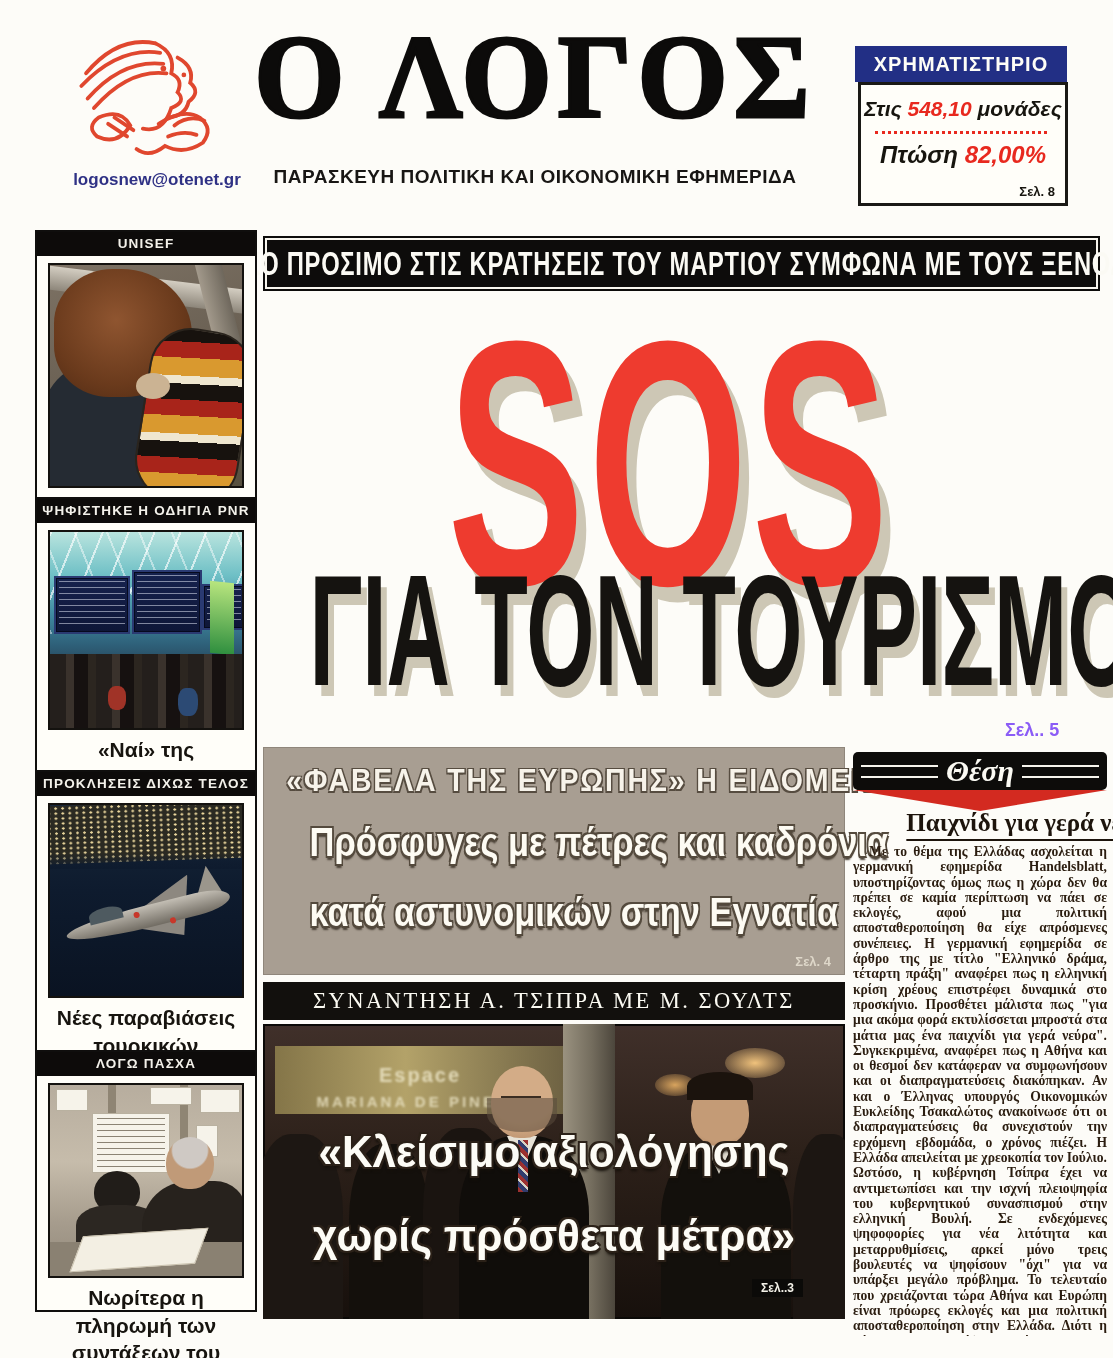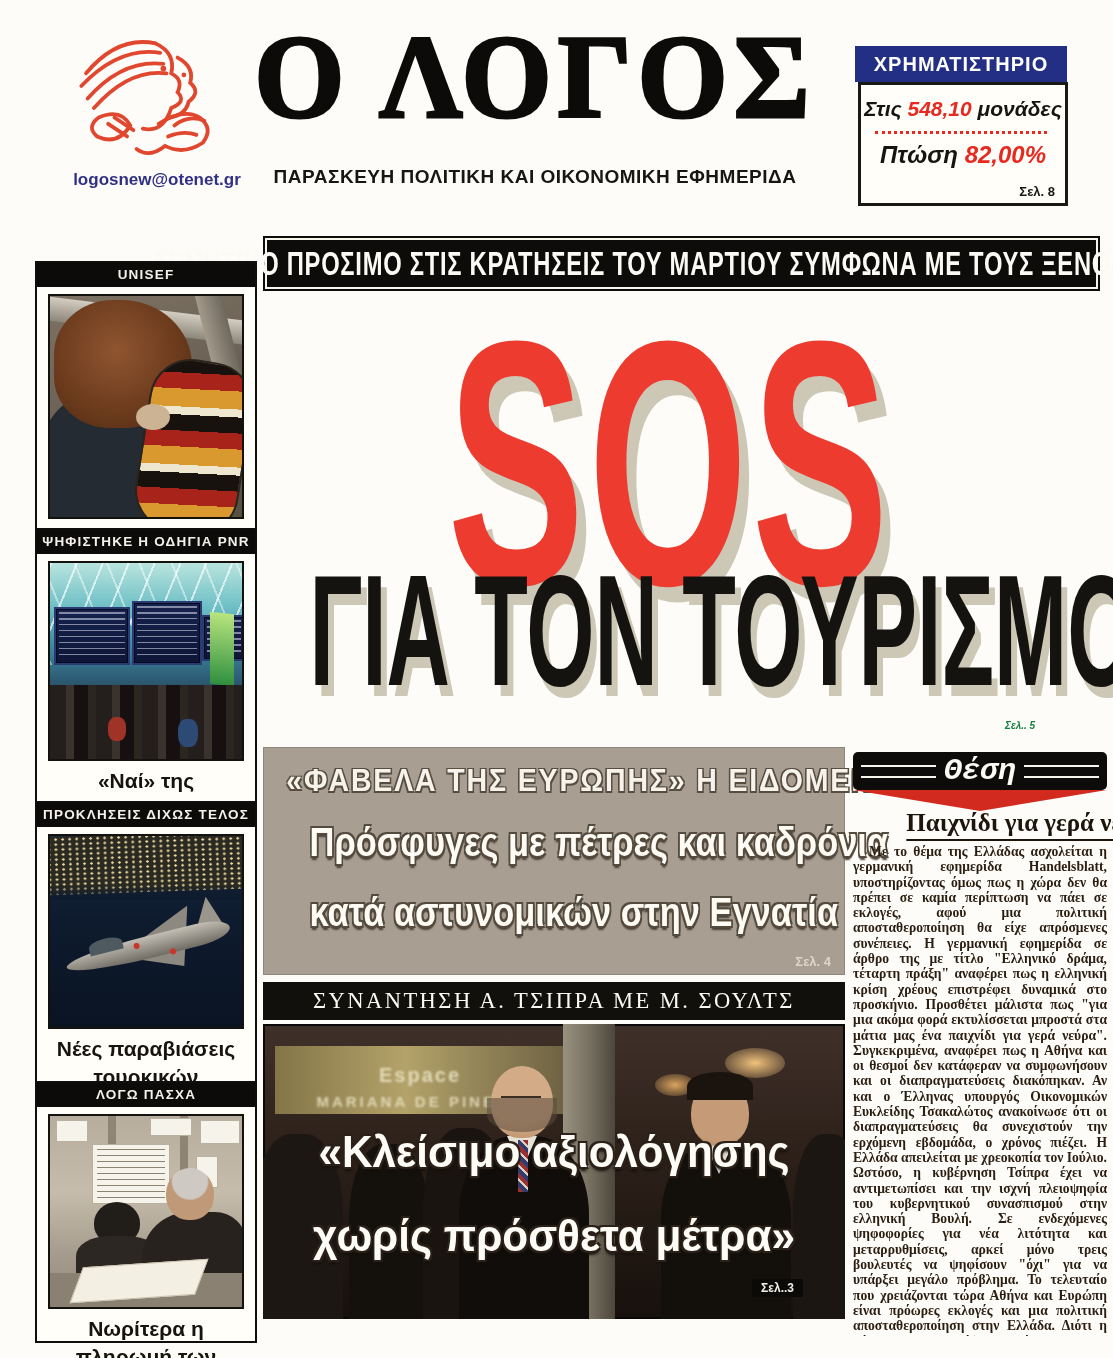--- a/index.html
+++ b/index.html
@@ -27,21 +27,21 @@
   .stock-page{position:absolute;right:10px;bottom:4px;font-weight:bold;font-size:13px;color:#17150f;}
   
   .issue-bar{left:35px;top:204px;width:1078px;height:23px;background:#e23b2e;}
   .issue-bar span{position:absolute;left:265px;top:4px;font-weight:bold;font-size:13.5px;color:#fdf8ef;
         letter-spacing:.4px;white-space:nowrap;}
   .top-banner{left:263px;top:236px;width:833px;height:51px;background:#0d0c0b;border:2px solid #0d0c0b;
         box-shadow:inset 0 0 0 2px #f8f6ef;display:flex;align-items:center;justify-content:center;}
   .top-banner span{white-space:nowrap;font-weight:bold;font-size:33px;color:#fbfaf4;letter-spacing:1px;
         transform:scaleX(.72);}
   
-  .sidebar{left:35px;top:230px;width:222px;height:1082px;display:flex;flex-direction:column;margin-top:31px;}
+  .sidebar{left:35px;top:230px;width:222px;height:1082px;display:flex;flex-direction:column;}
   .side-item{position:relative;border:2px solid #0f0e0d;border-bottom-width:0;background:#fffef9;box-sizing:border-box;}
   .side-item:last-child{border-bottom-width:2px;}
   .side-kicker{height:24px;background:#0d0b0a;color:#f3f1ea;font-weight:bold;font-size:13.5px;
         letter-spacing:1.2px;text-align:center;line-height:24px;white-space:nowrap;}
   .side-photo{position:relative;margin:7px auto 4px auto;width:196px;border:2px solid #14120f;
         overflow:hidden;box-sizing:border-box;}
   .side-caption{position:relative;text-align:center;font-weight:bold;font-size:21px;line-height:1.32;
         color:#17140f;padding:2px 6px 14px 6px;}
   .side-ref{position:absolute;right:10px;bottom:2px;font-weight:bold;font-size:13px;}
   
@@ -109,21 +109,21 @@
   .po-desk{position:absolute;left:0;bottom:0;width:100%;height:34px;background:#8a8172;}
   .po-paper{position:absolute;left:28px;bottom:8px;width:120px;height:34px;transform:skewX(-24deg) rotate(-4deg);
         background:#f3efe3;border:1px solid #c9c1ae;}
   
   .sos{left:270px;top:288px;width:800px;text-align:center;font-weight:bold;font-size:205px;line-height:1;
         color:#ee3b2f;letter-spacing:4px;white-space:nowrap;transform:scale(1,1.7);transform-origin:50% 0;
         text-shadow:10px 9px 0 #cdc7b5;}
   .lead-headline{left:250px;top:552px;width:850px;text-align:center;font-weight:bold;font-size:102px;
         line-height:1;color:#151310;white-space:nowrap;transform:scale(.86,1.55);transform-origin:50% 0;
         text-shadow:7px 7px 0 #cdc7b5;}
-  .lead-page{left:1005px;top:720px;width:90px;font-weight:bold;font-size:10px;color:#15803d;font-style:italic;}
+  .lead-page{left:1005px;top:720px;width:90px;font-weight:bold;font-size:18px;color:#8b5cf6;}
   
   .refugee{left:263px;top:747px;width:582px;height:228px;background:#a89e92;
         box-shadow:inset 0 0 0 1px #8f867b;}
   .rf-kicker{position:absolute;left:0;top:16px;width:100%;text-align:center;font-weight:bold;font-size:31px;
         letter-spacing:2px;color:#f7f3ea;white-space:nowrap;transform:scaleX(.92);
         text-shadow:-1.5px -1.5px 0 #564c40,1.5px -1.5px 0 #564c40,-1.5px 1.5px 0 #564c40,1.5px 1.5px 0 #564c40;}
   .rf-line{position:absolute;left:0;width:100%;text-align:center;font-weight:bold;font-size:41px;
         color:#fdfbf3;white-space:nowrap;transform:scaleX(.84);
         text-shadow:-2px -2px 0 #544a3d,2px -2px 0 #544a3d,-2px 2px 0 #544a3d,2px 2px 0 #544a3d,0 4px 2px #4a4136;}
   .rf-l1{top:72px;} .rf-l2{top:142px;}
@@ -172,21 +172,21 @@
   .mp-overlay{position:absolute;left:0;width:100%;text-align:center;font-weight:bold;font-size:45px;
         color:#fdfcf6;white-space:nowrap;transform:scaleX(.94);
         text-shadow:-2px -2px 0 #2b2118,2px -2px 0 #2b2118,-2px 2px 0 #2b2118,2px 2px 0 #2b2118,0 4px 3px #15100a;}
   .mp-o1{top:102px;} .mp-o2{top:186px;}
   .mp-page{position:absolute;right:42px;bottom:22px;background:#0b0a08;color:#f3f1e8;font-weight:bold;
         font-size:12px;padding:2px 9px;}
   
   .op-tab{left:853px;top:752px;width:254px;height:38px;background:#0d0c0a;border-radius:5px;
         display:flex;align-items:center;}
   .op-rule{flex:1;height:9px;border-top:2.5px solid #f6f4ec;border-bottom:2.5px solid #f6f4ec;margin:0 8px;}
-  .op-tab-label{color:#fbfaf3;font-family:Liberation Mono, monospace;font-style:italic;font-weight:bold;
+  .op-tab-label{color:#fbfaf3;font-family:Liberation Serif, serif;font-style:italic;font-weight:bold;
         font-size:30px;line-height:34px;}
   .op-tri{left:853px;top:790px;width:254px;height:21px;background:#d32a20;
         clip-path:polygon(0 0,100% 0,50% 100%);}
   .op-headline{left:901px;top:808px;width:254px;text-align:left;}
   .op-headline span{display:inline-block;font-family:"Liberation Serif",serif;font-weight:bold;font-size:26px;
         color:#1d140c;border-bottom:2.5px solid #1d140c;padding-bottom:1px;white-space:nowrap;transform:scaleX(.96);}
   .op-body{left:853px;top:844px;width:254px;height:492px;font-family:"Liberation Serif",serif;
         font-weight:bold;font-size:13.6px;line-height:15.3px;text-align:justify;color:#2b1d10;
         text-indent:16px;overflow:hidden;}
 </style>

